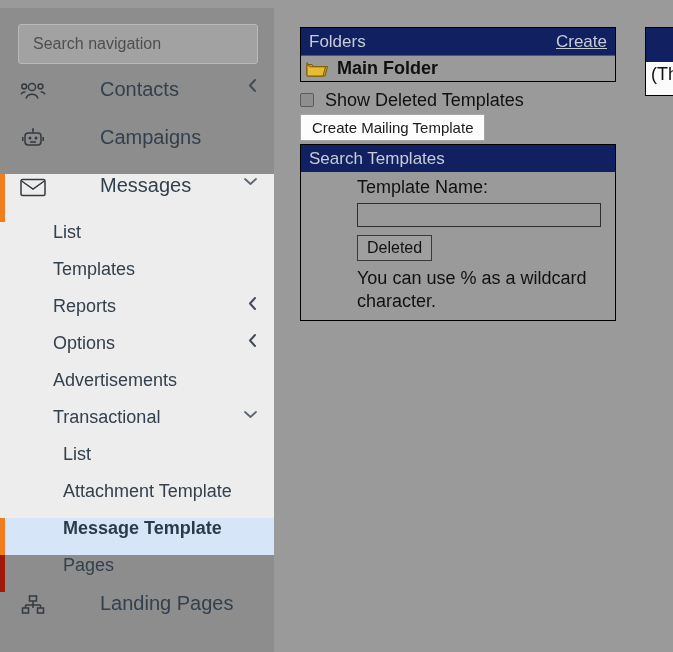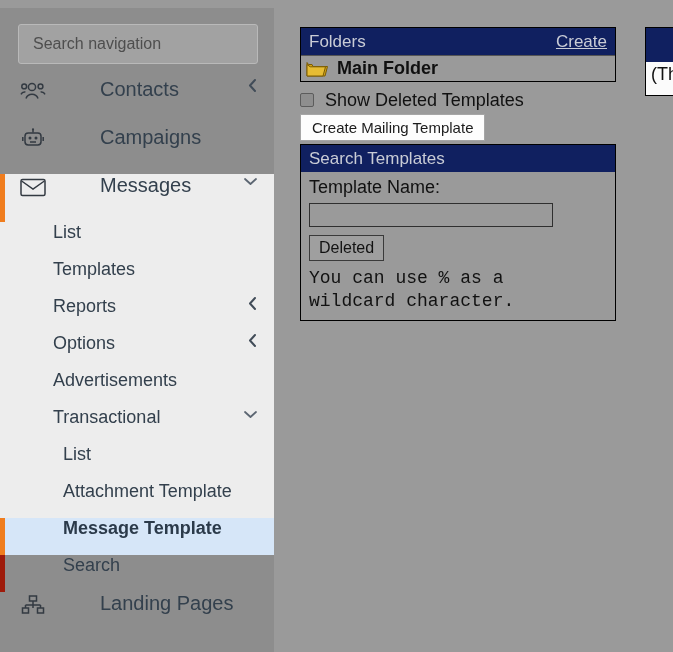--- a/index.html
+++ b/index.html
@@ -187,21 +187,21 @@
     padding: 0 11px;
     cursor: pointer;
     white-space: nowrap;
   }
 
   
   #search-panel {
     left: 26px; top: 144px;
     width: 316px;
   }
-  .search-body { padding: 5px 8px 7px 8px; }
+  .search-body { padding: 5px 8px 7px 8px; margin-left: 48px; }
   .fld-label {
     font-size: 18px;
     color: #111;
     margin-bottom: 5px;
   }
   #tpl-name-input {
     width: 244px;
     height: 24px;
     background: #9a9a9a;
     border: 1px solid #2f2f2f;
@@ -222,21 +222,20 @@
     color: #121212;
     padding: 0 9px;
     cursor: pointer;
   }
   .hint {
     margin-top: 6px;
     font-size: 18px;
     color: #111;
     line-height: 1.28;
     max-width: 258px;
-    font-family: Liberation Mono, monospace;
   }
 
   
   #right-panel {
     left: 371px; top: 27px;
     width: 120px;
     border: 1px solid #000;
     background: #e8e8e8;
     overflow: hidden;
   }
@@ -335,21 +334,21 @@
         <div class="nav-row lvl2 sec-open">
           <span class="txt">List</span>
         </div>
         <div class="nav-row lvl2 sec-open">
           <span class="txt">Attachment Template</span>
         </div>
         <div class="nav-row lvl2 sec-open row-active bar-orange">
           <span class="txt">Message Template</span>
         </div>
         <div class="nav-row lvl2 bar-red">
-          <span class="txt">Search</span>
+          <span class="txt">Pages</span>
         </div>
         <div class="nav-row lvl0">
           <span class="ico">
             <svg width="24" height="20" viewBox="0 0 24 20">
               <rect x="8.5" y="1" width="7" height="5" stroke="#333a42" stroke-width="1.5" fill="none"></rect>
               <path d="M12 6 v4 M4.5 10 h15 M4.5 10 v3 M19.5 10 v3 M12 10 v3" stroke="#333a42" stroke-width="1.5" fill="none"></path>
               <rect x="1.5" y="13" width="6" height="5" stroke="#333a42" stroke-width="1.5" fill="none"></rect>
               <rect x="16.5" y="13" width="6" height="5" stroke="#333a42" stroke-width="1.5" fill="none"></rect>
             </svg>
           </span>

